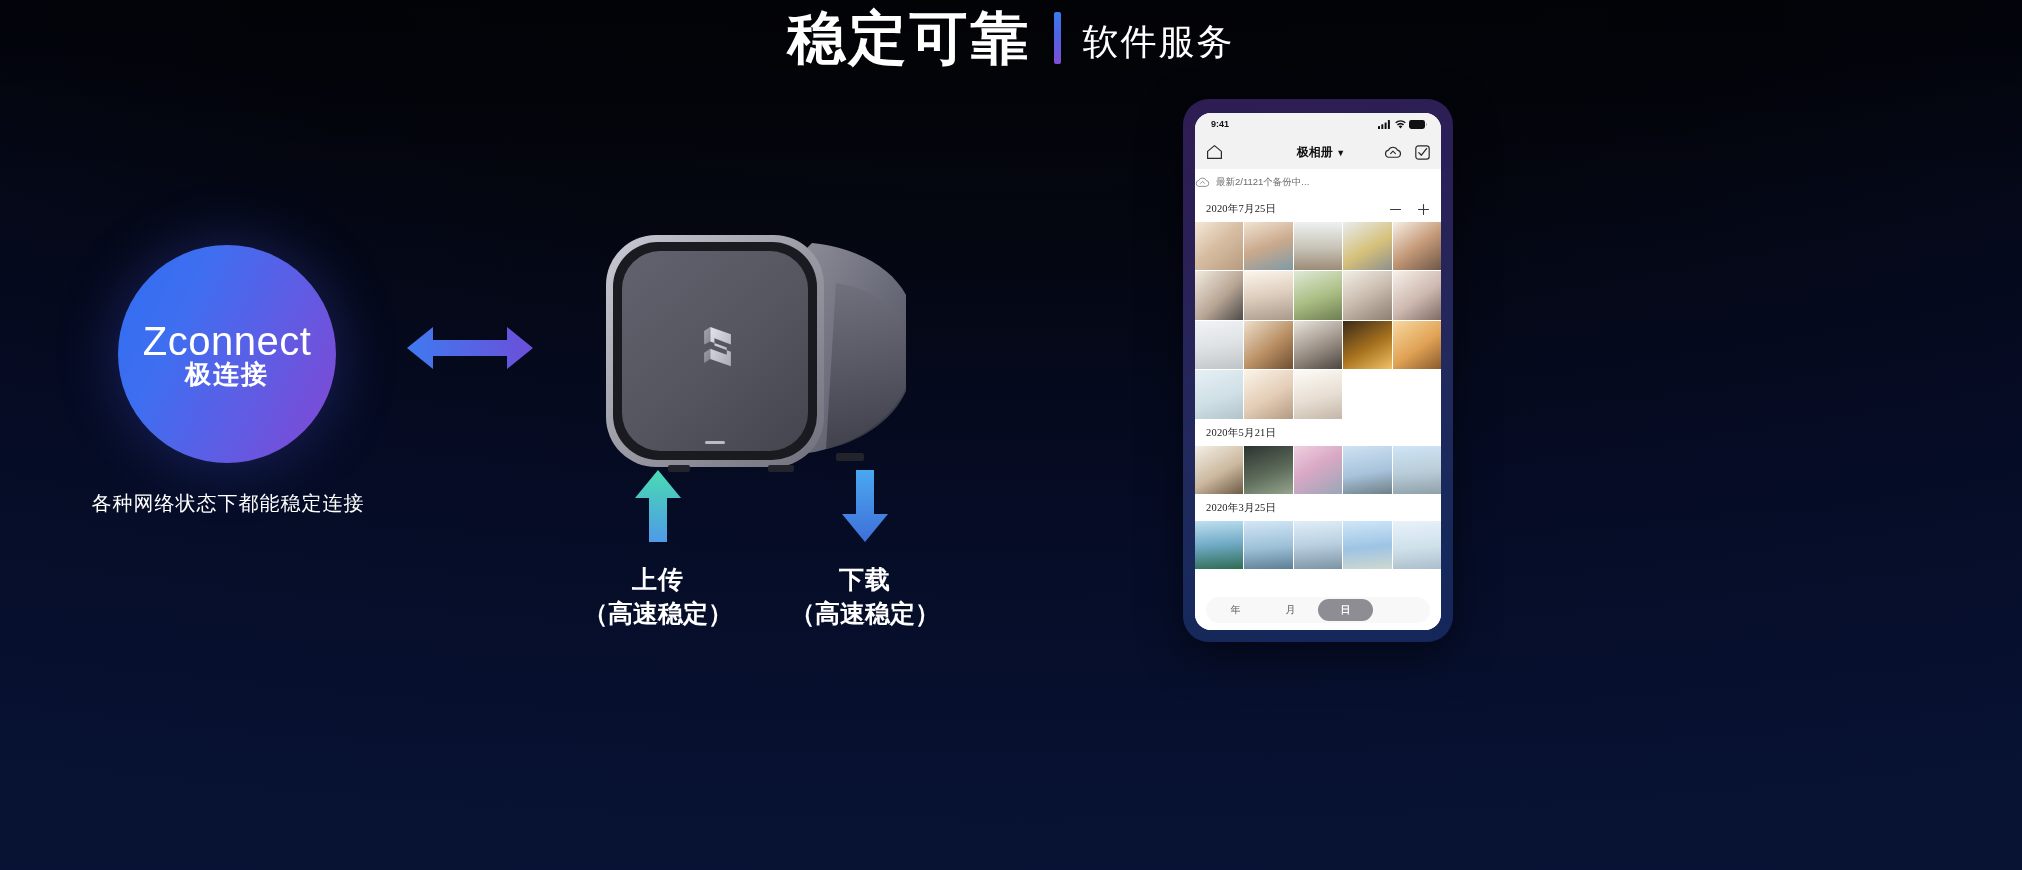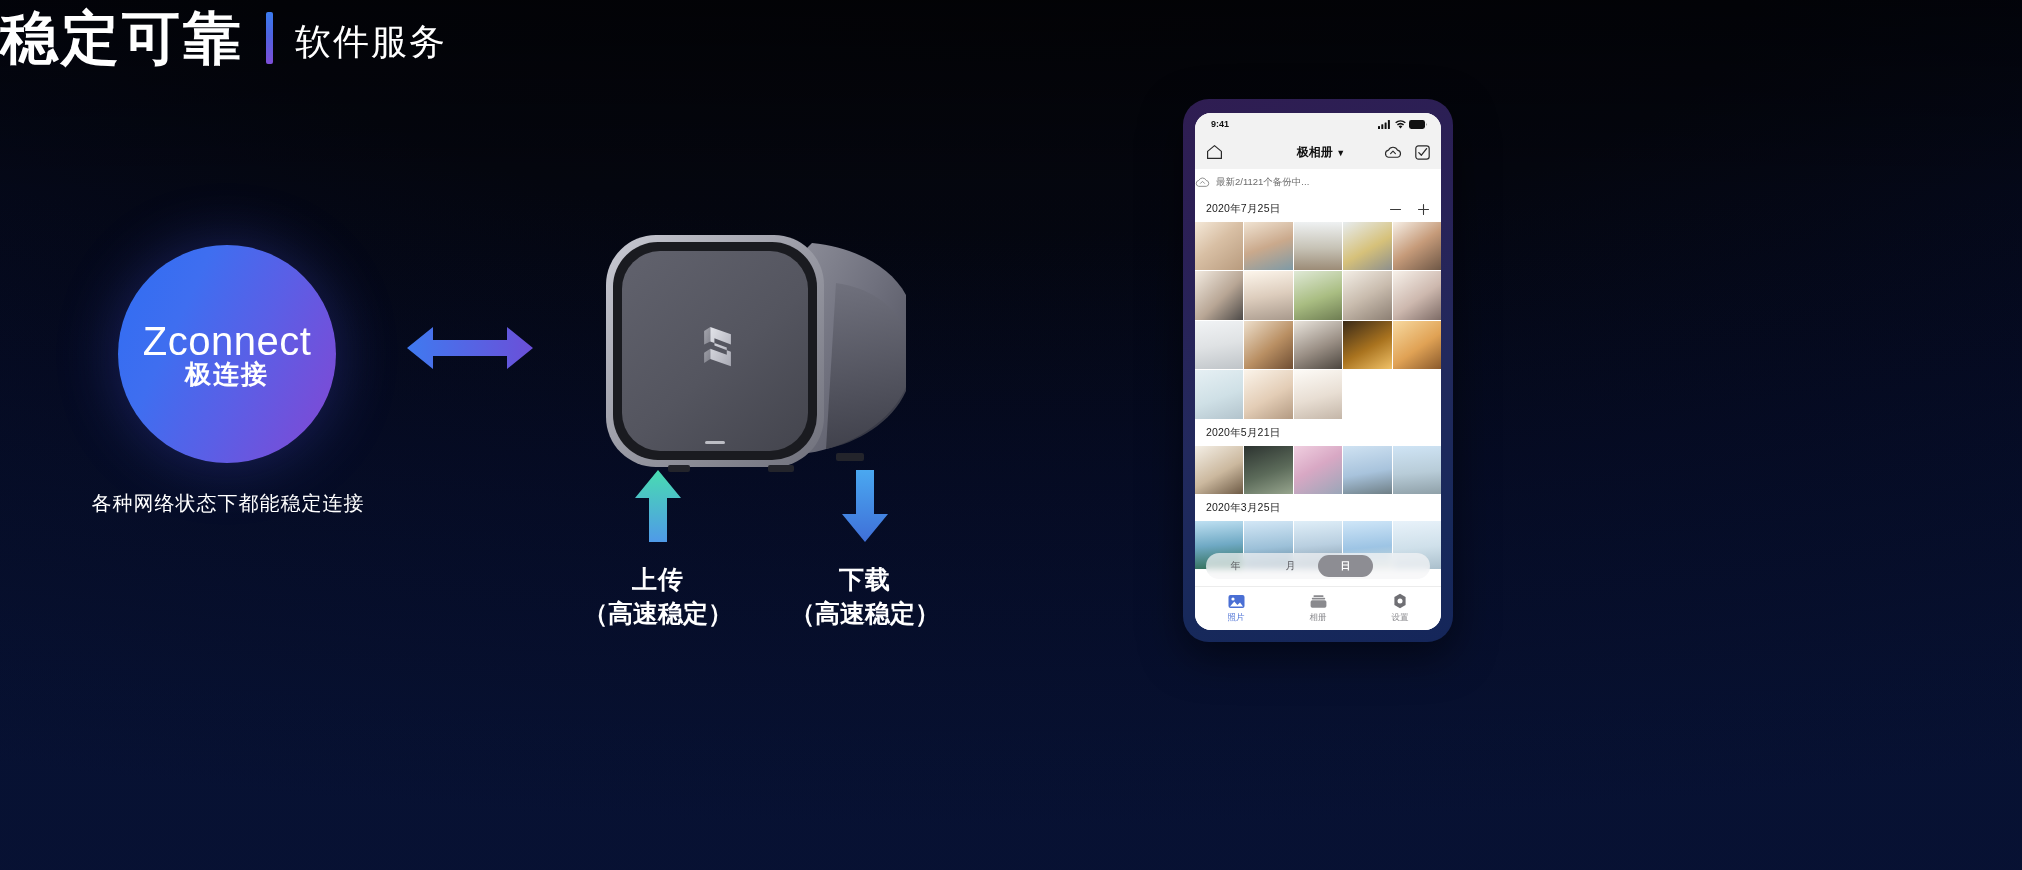--- a/index.html
+++ b/index.html
@@ -16,21 +16,21 @@
   }
   #stage::after{
     content:""; position:absolute; inset:0;
     background:linear-gradient(180deg, rgba(0,0,0,.55) 0%, rgba(0,0,0,0) 22%, rgba(8,18,52,.35) 100%);
     pointer-events:none;
   }
 
   
   .header{
     position:absolute; top:8px; left:0; width:100%;
-    display:flex; align-items:center; justify-content:flex-start; gap:22px;
+    display:flex; align-items:center; justify-content:center; gap:22px;
     z-index:6;
   }
   .title-main{
     font-size:58px; font-weight:bold; color:#ffffff; letter-spacing:3px;
     line-height:1.05; white-space:nowrap;
   }
   .title-divider{
     width:7px; height:52px; border-radius:2px;
     background:linear-gradient(180deg,#3a7bf0 0%,#4f63e0 45%,#7d4ed8 100%);
   }
@@ -104,21 +104,21 @@
     height:26px; background:#fff; display:flex; align-items:center; 
     gap:6px; flex:0 0 auto; border-bottom:0;
   }
   .backup-text{ font-size:9.5px; color:#6b6b6b; }
   
   .photobody{ flex:1 1 auto; background:#fff; overflow:hidden; position:relative; }
   .datehead{
     display:flex; align-items:center; justify-content:space-between;
     padding:7px 11px 6px 11px;
   }
-  .datehead .dt{ font-size:10.5px; color:#1b1b1b; letter-spacing:.2px; }
+  .datehead .dt{ font-size:10.5px; color:#1b1b1b; letter-spacing:.2px;font-family:Liberation Serif, serif; }
   .dh-actions{ display:flex; align-items:center; gap:15px; }
   .grid{ display:grid; grid-template-columns:repeat(5,1fr); gap:1px; }
   .cell{ width:100%; padding-top:100%; position:relative; overflow:hidden; background:#ddd; }
   .cell > i{ position:absolute; inset:0; display:block; }
   .cell.empty{ background:#fff; }
   
   .segment{
     position:absolute; left:11px; right:11px; bottom:7px; height:26px;
     border-radius:13px; background:rgba(245,245,247,.72);
     backdrop-filter:blur(3px);
@@ -421,42 +421,17 @@
         </div>
 
         <div class="segment">
           <div class="seg">年</div>
           <div class="seg">月</div>
           <div class="seg active">日</div>
           <div class="seg"></div>
         </div>
       </div>
 
-      <div class="tabbar">
-        <div class="tab active">
-          <svg width="17" height="15" viewBox="0 0 17 15">
-            <rect x="0.5" y="0.9" width="16" height="13.2" rx="2" fill="#4a6fd4"></rect>
-            <circle cx="5" cy="5" r="1.6" fill="#fff"></circle>
-            <path d="M2,12.4 L6.3,7.6 L9.4,11 L12,8.4 L15,12.4 Z" fill="#fff"></path>
-          </svg>
-          <span>照片</span>
-        </div>
-        <div class="tab">
-          <svg width="17" height="15" viewBox="0 0 17 15">
-            <rect x="3.4" y="1.2" width="10.2" height="1.8" rx=".9" fill="#8a8a8e"></rect>
-            <rect x="1.8" y="3.7" width="13.4" height="1.8" rx=".9" fill="#8a8a8e"></rect>
-            <rect x="0.6" y="6.3" width="15.8" height="7.5" rx="1.8" fill="#8a8a8e"></rect>
-          </svg>
-          <span>相册</span>
-        </div>
-        <div class="tab">
-          <svg width="16" height="16" viewBox="0 0 16 16">
-            <path d="M8,0.7 L13.6,3.9 L13.6,12.1 L8,15.3 L2.4,12.1 L2.4,3.9 Z" fill="#6f6f74"></path>
-            <circle cx="8" cy="8" r="2.5" fill="#fff"></circle>
-          </svg>
-          <span>设置</span>
-        </div>
-      </div>
 
     </div>
   </div>
 
 </div>
 
 </body></html>

